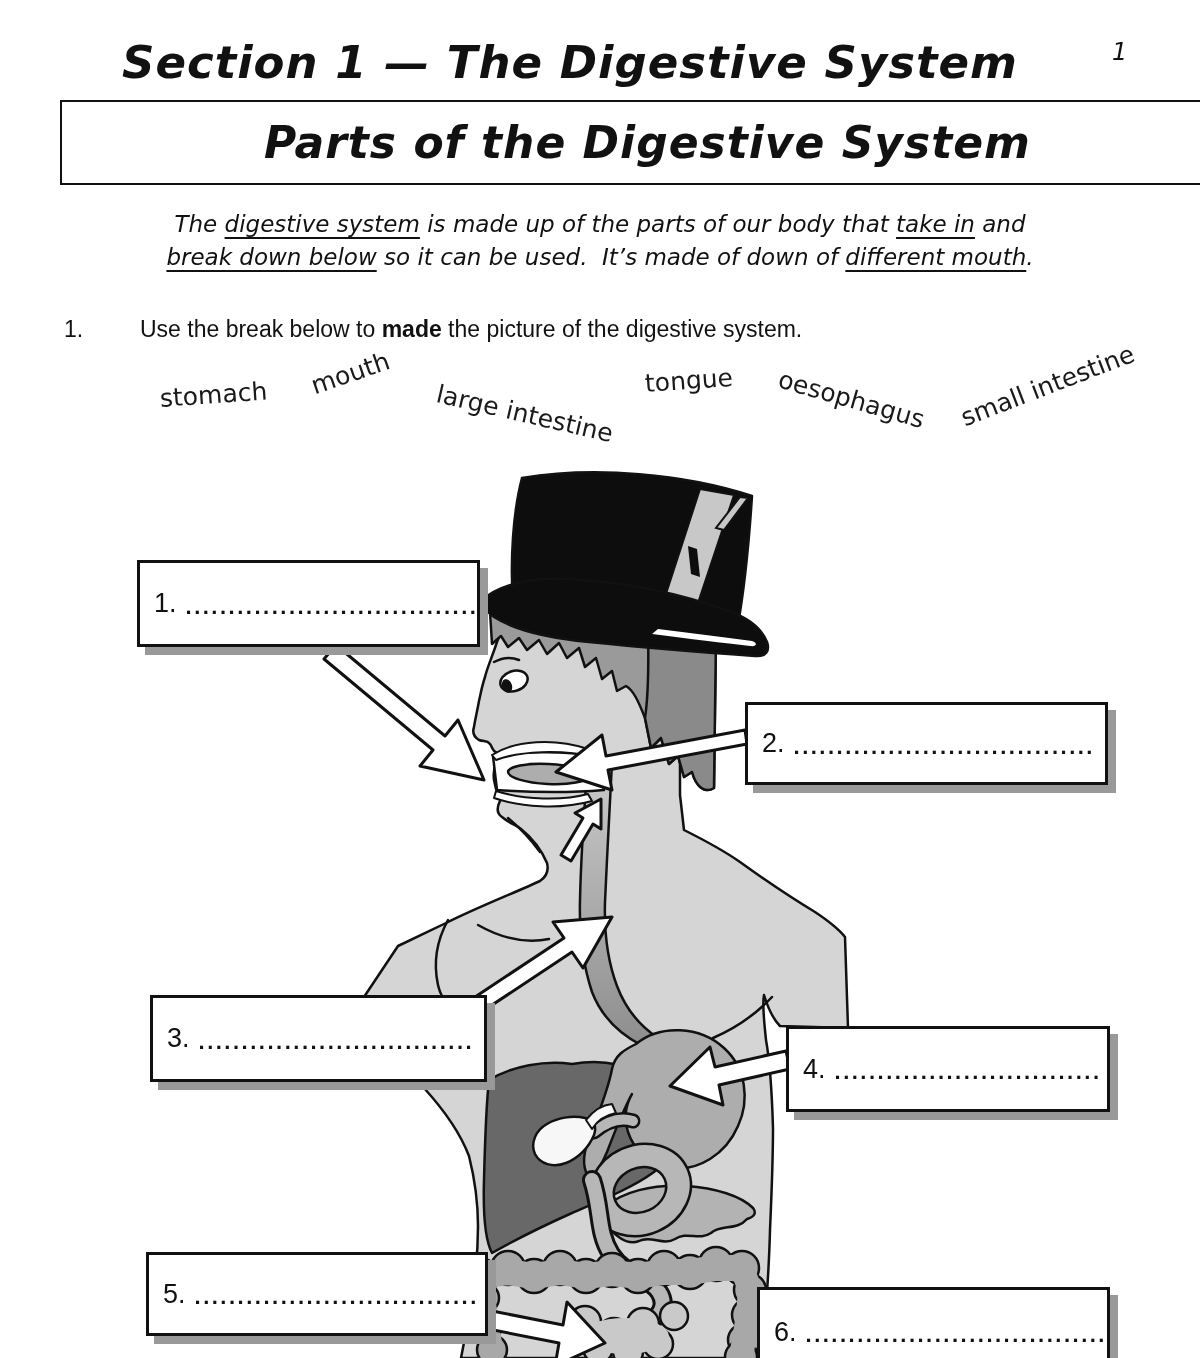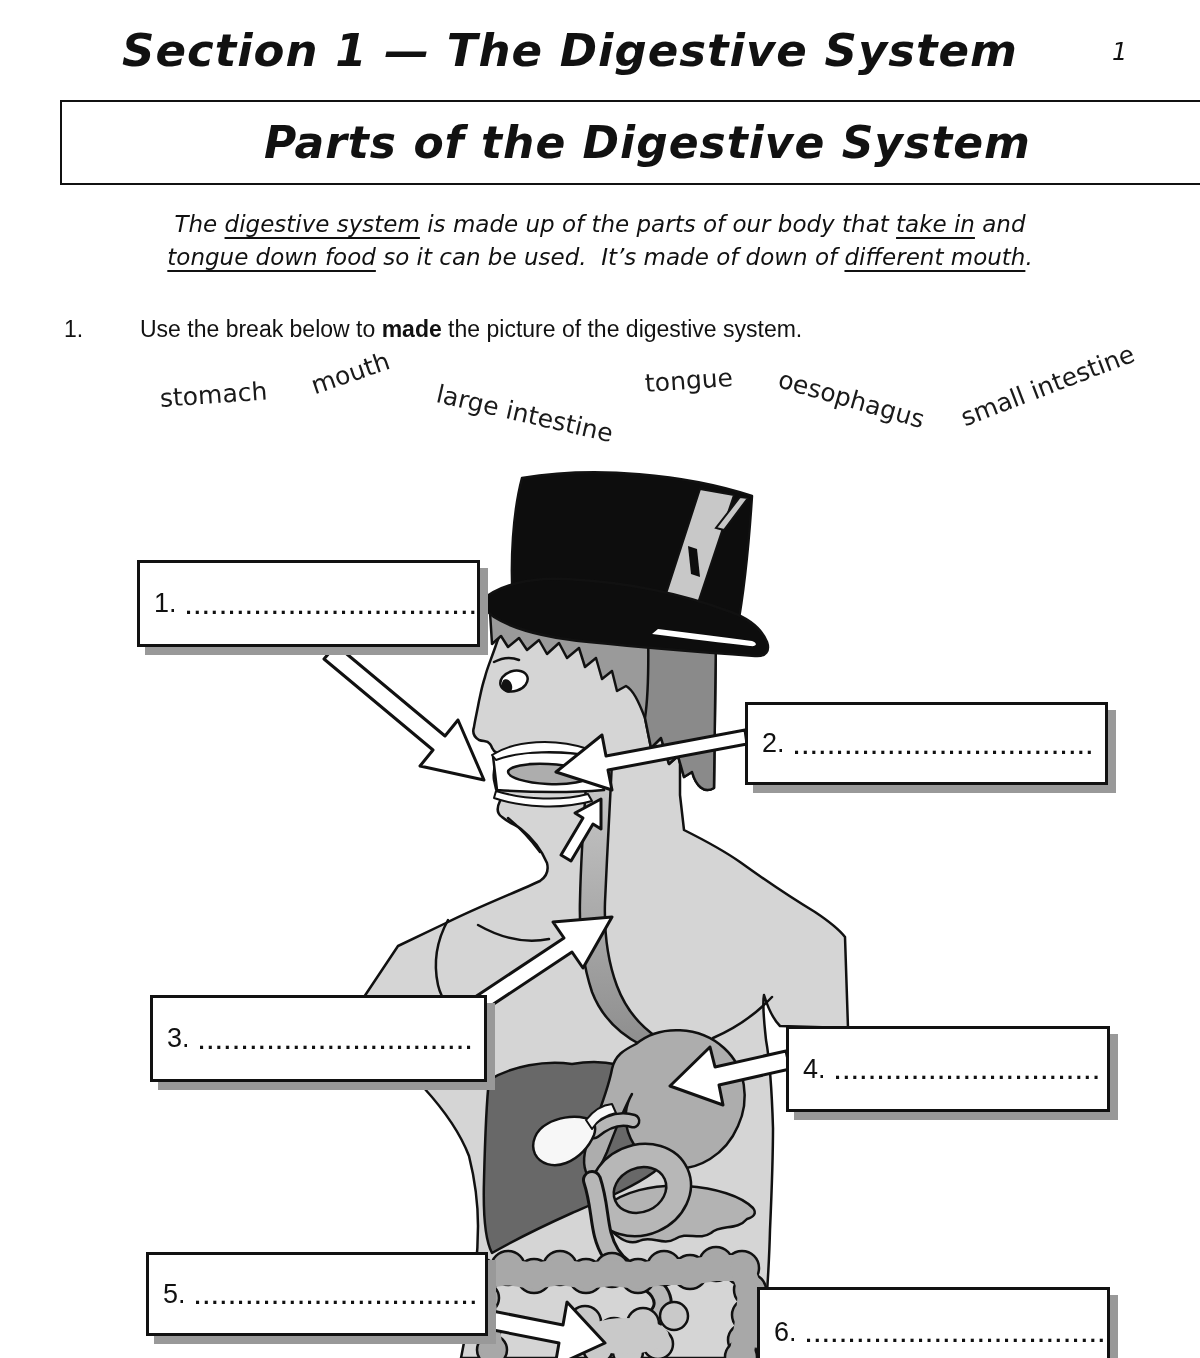--- a/index.html
+++ b/index.html
@@ -1,20 +1,20 @@
 <!DOCTYPE html>
 <html style="--ink: #111111; --skin: #d5d5d5; --hair: #9a9a9a; --hair-dark: #8a8a8a; --hat: #0d0d0d; --hat-band: #c8c8c8; --liver: #686868; --stomach: #adadad; --esophagus-light: #cccccc; --esophagus-dark: #8e8e8e; --pancreas: #b3b3b3; --colon: #a8a8a8; --small-intestine: #c9c9c9; --duct: #b7b7b7; --gallbladder: #f7f7f7; --box-shadow: #999999;"><head>
 <meta charset="utf-8">
 <style>
   html,body{margin:0;padding:0;background:#fff;}
   .page{position:relative;width:1200px;height:1358px;background:#fff;overflow:hidden;
         font-family:"Liberation Sans",sans-serif;color:#111;}
   .page-number{position:absolute;top:38px;left:1112px;font-family:"DejaVu Sans",sans-serif;
         font-style:italic;font-size:24px;}
-  .section-title{position:absolute;top:24px;left:0;width:1140px;margin:0;text-align:center;
+  .section-title{position:absolute;top:36px;left:0;width:1140px;margin:0;text-align:center;
         font-family:"DejaVu Sans",sans-serif;font-style:italic;font-weight:600;font-size:45px;
         letter-spacing:1px;}
   .heading-box{position:absolute;left:60px;top:100px;width:1175px;height:85px;box-sizing:border-box;
         border:2.5px solid #111;display:flex;align-items:center;justify-content:center;text-align:right;}
   .heading-box span{font-family:"DejaVu Sans",sans-serif;font-style:italic;font-weight:600;
         font-size:44px;letter-spacing:1px;}
   .intro{position:absolute;top:208px;left:0;width:1200px;text-align:center;margin:0;
         font-family:"DejaVu Sans",sans-serif;font-style:italic;font-size:23px;line-height:33px;
         white-space:pre-wrap;}
   .intro .u, .question .u{text-decoration:underline;text-underline-offset:5px;
@@ -53,21 +53,21 @@
 
 <div class="page">
 
   <div class="page-number">1</div>
   <h1 class="section-title">Section 1 — The Digestive System</h1>
 
   <div class="heading-box">
     <span>Parts of the Digestive System</span>
   </div>
 
-  <p class="intro"><span><span>The </span><span class="u">digestive system</span><span> is made up of the parts of our body that </span><span class="u">take in</span><span> and</span></span><br><span><span class="u">tongue down food</span><span> so it can be used.  It’s made of down of </span><span class="u">different mouth</span><span>.</span></span></p>
+  <p class="intro"><span><span>The </span><span class="u">digestive system</span><span> is made up of the parts of our body that </span><span class="u">take in</span><span> and</span></span><br><span><span class="u">break down below</span><span> so it can be used.  It’s made of down of </span><span class="u">different mouth</span><span>.</span></span></p>
 
   <div class="question">
     <span class="qnum">1.</span>
     <span class="qtext"><span>Use the break below to </span><span class="b">made</span><span> the picture of the digestive system.</span></span>
   </div>
 
   <div>
     <span class="word w0">stomach</span>
     <span class="word w1">mouth</span>
     <span class="word w2">large intestine</span>

